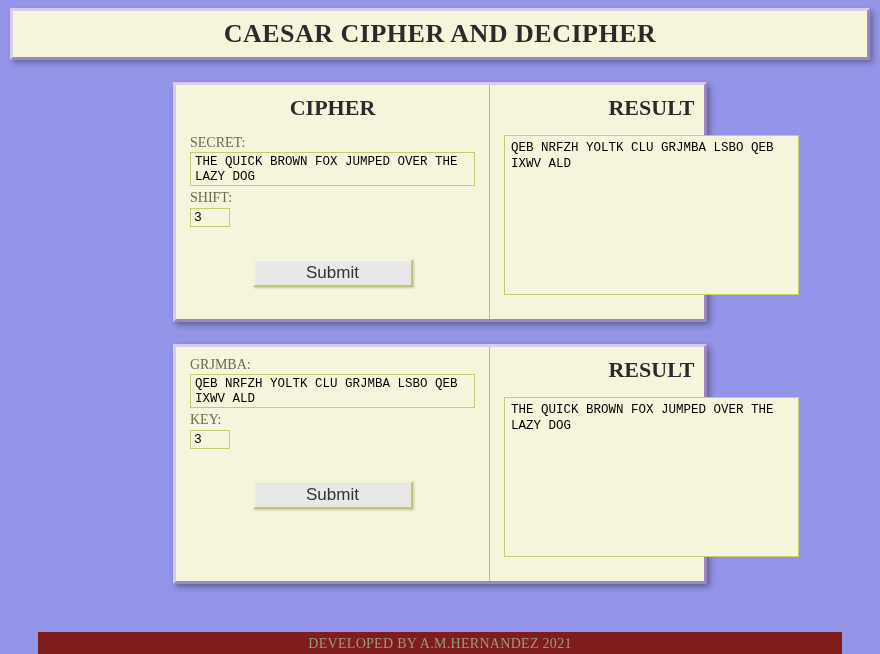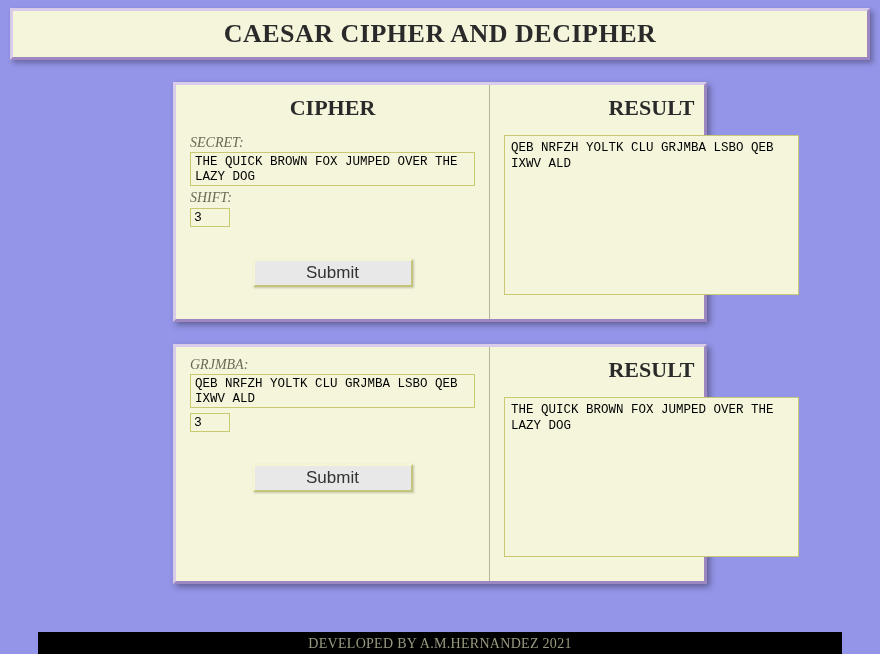--- a/index.html
+++ b/index.html
@@ -55,21 +55,20 @@
     font-size: 22px;
     font-weight: bold;
     color: #2a2a2a;
     margin-bottom: 14px;
   }
   .field-label {
     font-size: 14px;
     color: #6a6a55;
     font-family: Georgia, serif;
     margin-bottom: 1px;
-    font-style: italic;
   }
   .text-input {
     width: 285px;
     height: 34px;
     border: 1px solid #c9c973;
     background: #f5f5dc;
     font-family: 'Courier New', monospace;
     font-size: 12.5px;
     padding: 2px 4px;
     line-height: 1.2;
@@ -113,21 +112,21 @@
     padding: 4px 6px;
     line-height: 1.3;
     overflow: hidden;
     word-wrap: break-word;
   }
   .footer {
     position: absolute;
     bottom: 0;
     left: 38px;
     right: 38px;
-    background: #000000;
+    background: #7f1d1d;
     text-align: center;
     padding: 4px 0 2px 0;
     font-size: 14px;
     color: #9a9a80;
     font-family: Georgia, serif;
     letter-spacing: 0.3px;
   }
 </style>
 </head>
 <body>
@@ -150,20 +149,21 @@
   <div class="panel-right">
     <div class="panel-title">RESULT</div>
     <div class="result-box">QEB NRFZH YOLTK CLU GRJMBA LSBO QEB IXWV ALD</div>
   </div>
 </div>
 
 <div class="panel-wrap">
   <div class="panel-left">
     <div class="field-label">GRJMBA:</div>
     <textarea class="text-input" style="">QEB NRFZH YOLTK CLU GRJMBA LSBO QEB IXWV ALD</textarea>
+    <div class="field-label">KEY:</div>
     <input class="num-input" value="3" style="">
     <div class="submit-row">
       <button class="submit-btn">Submit</button>
     </div>
   </div>
   <div class="panel-right">
     <div class="panel-title">RESULT</div>
     <div class="result-box">THE QUICK BROWN FOX JUMPED OVER THE LAZY DOG</div>
   </div>
 </div>

